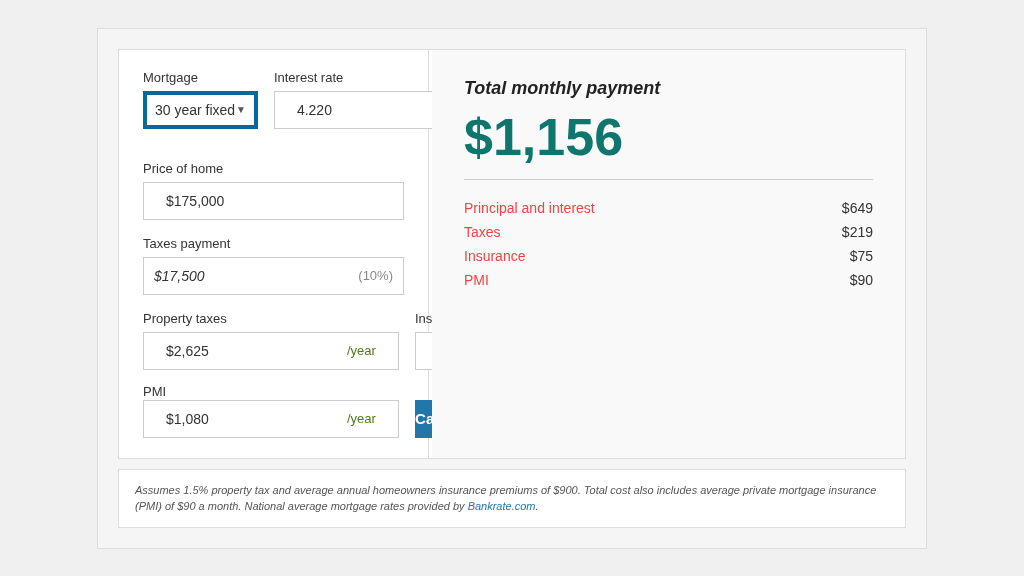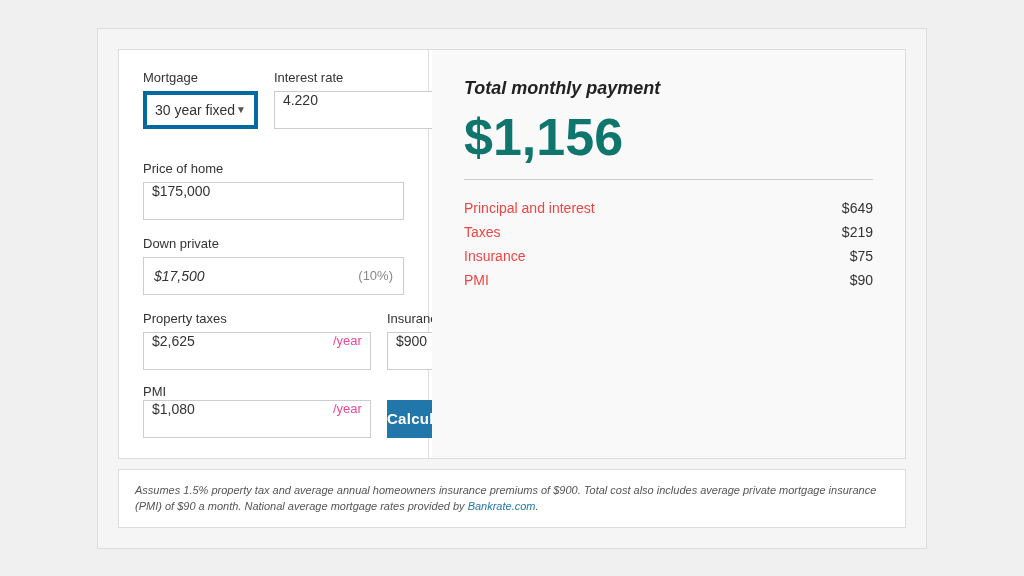--- a/index.html
+++ b/index.html
@@ -57,38 +57,38 @@
     .field-label {
       font-size: 13px;
       color: #333;
       margin-bottom: 6px;
       font-weight: normal;
     }
 
     .input-wrapper {
       border: 1px solid #ccc;
       display: flex;
-      align-items: flex-start;
-      padding: 0 8px;
+      align-items: center;
+      padding: 0 22px;
       height: 38px;
       background: #fff;
     }
 
     .input-wrapper input {
       border: none;
       outline: none;
       font-size: 14px;
       color: #333;
       flex: 1;
       background: transparent;
     }
 
     .input-suffix {
       font-size: 13px;
-      color: #ec4899;
+      color: #4d7c0f;
     }
 
     .select-wrapper {
       border: 4px solid #0369a1;
       display: flex;
       align-items: center;
       padding: 0 8px;
       height: 38px;
       background: #fff;
       position: relative;
@@ -259,21 +259,21 @@
       </div>
 
       <div class="field-group">
         <label class="field-label">Price of home</label>
         <div class="input-wrapper">
           <input type="text" value="$175,000" style="">
         </div>
       </div>
 
       <div class="field-group">
-        <label class="field-label">Down private</label>
+        <label class="field-label">Taxes payment</label>
         <div class="down-payment-wrapper">
           <input type="text" value="$17,500" style="">
           <span class="pct-badge">(10%)</span>
         </div>
       </div>
 
       <div class="row-two-fields">
         <div class="field-half">
           <label class="field-label">Property taxes</label>
           <div class="input-wrapper">

